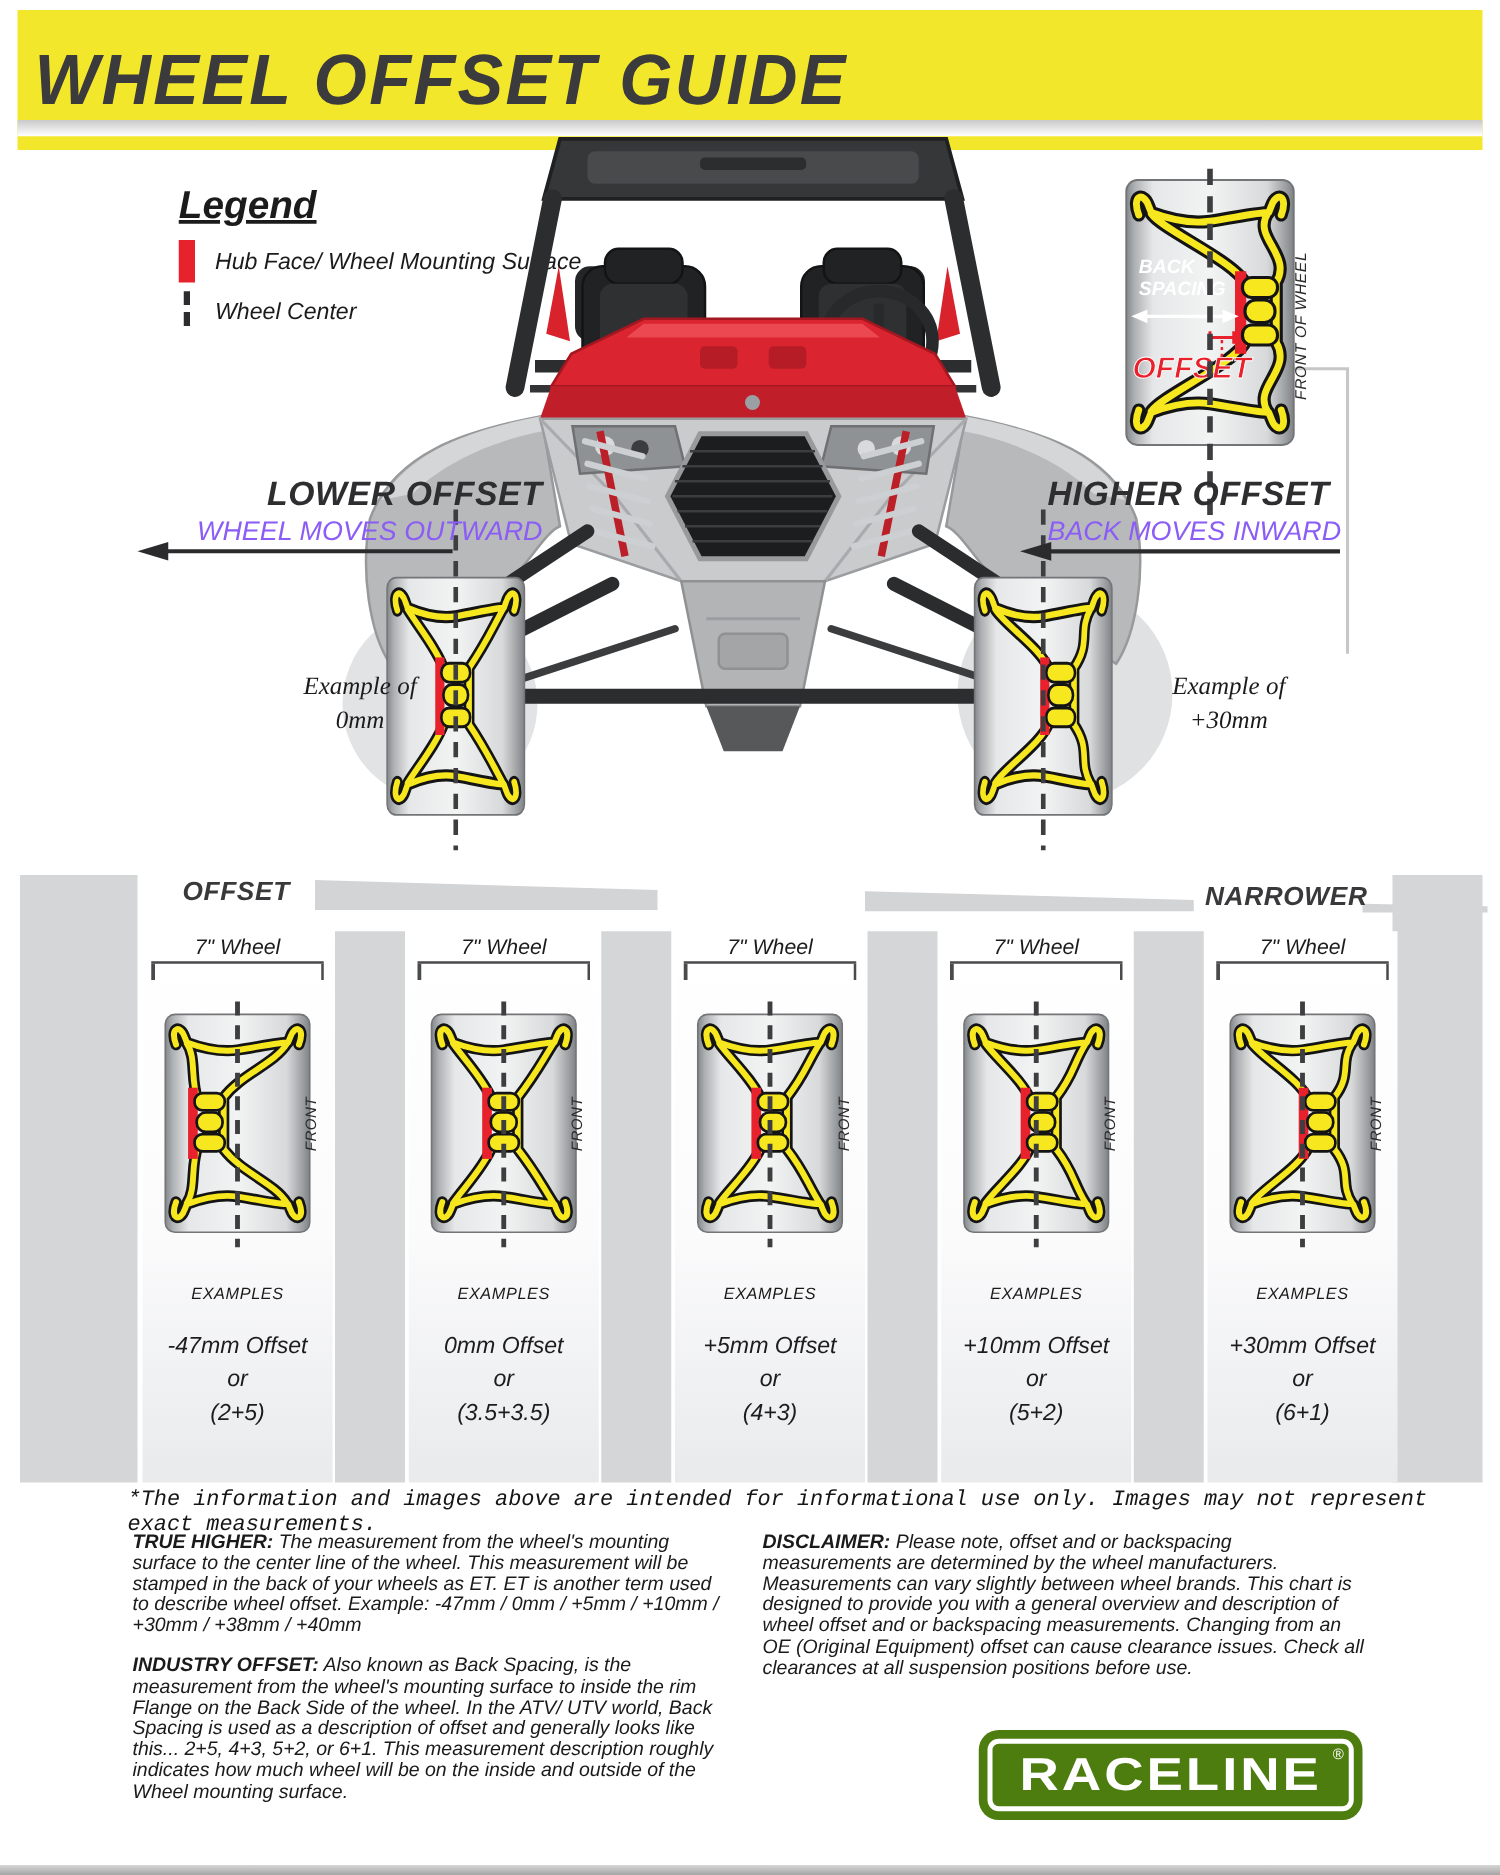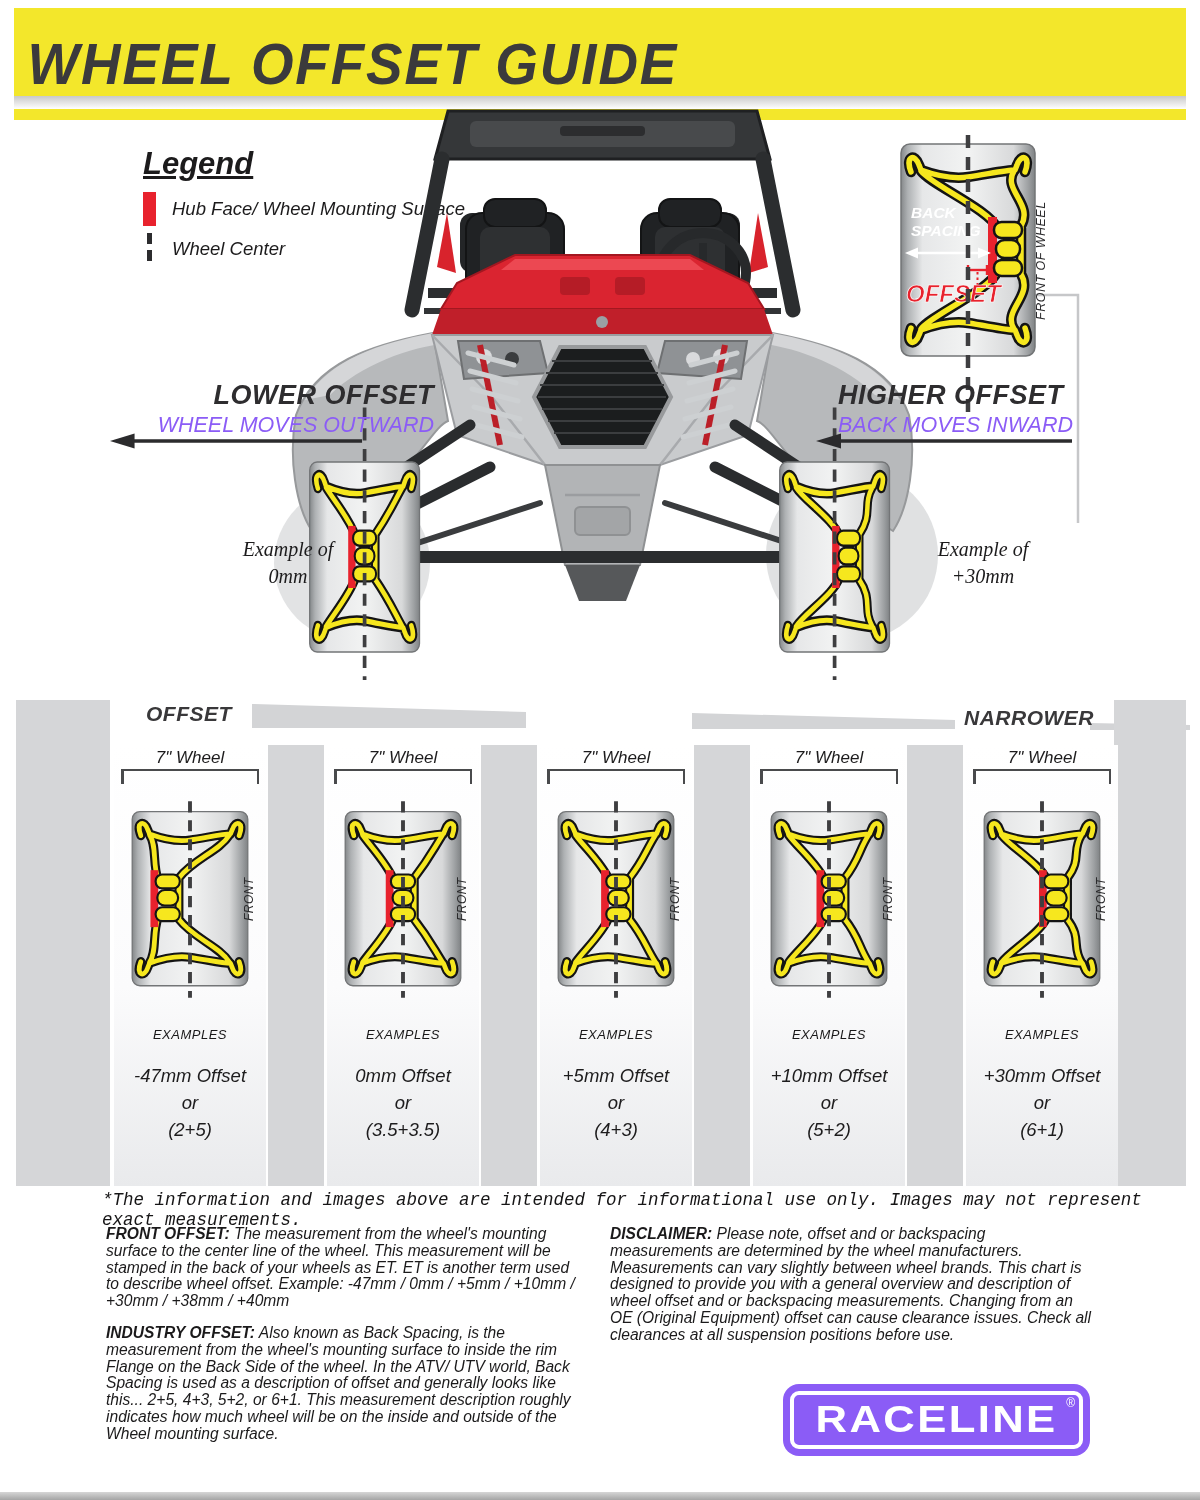--- a/index.html
+++ b/index.html
@@ -49,21 +49,21 @@
   .examples-h{margin-top:16px;font-weight:400;font-style:italic;font-size:13px;letter-spacing:.5px;color:#1a191a;}
   .off-lines{margin-top:20px;font-style:italic;font-size:18.5px;line-height:27px;color:#1d1c1d;}
   
   #footnote{position:absolute;left:102px;top:1190px;width:1060px;font-style:italic;font-size:17.5px;color:#161516;font-family:Liberation Mono, monospace;}
   .def{position:absolute;top:1226px;font-style:italic;font-size:15.6px;line-height:16.8px;color:#1b1a1b;}
   #def-left{left:106px;width:474px;}
   #def-right{left:610px;width:482px;}
   .def p{margin:0 0 15px;}
   .term{font-weight:800;}
   
-  #logo{position:absolute;left:783px;top:1384px;width:307px;height:72px;background:#8b5cf6;
+  #logo{position:absolute;left:783px;top:1384px;width:307px;height:72px;background:#4d7c0f;
         border-radius:16px;padding:7px;box-sizing:border-box;}
   #logo-inner{width:100%;height:100%;border:4px solid #fff;border-radius:9px;box-sizing:border-box;
               display:flex;align-items:center;justify-content:center;position:relative;}
   #logo-text{color:#fff;font-weight:800;font-size:37px;letter-spacing:2px;transform:scaleX(1.18);display:inline-block;}
   #logo-reg{position:absolute;top:1px;right:4px;color:#fff;font-size:12px;}
   #bottom-strip{position:absolute;left:0;right:0;bottom:0;height:8px;
                 background:linear-gradient(180deg,#d6d6d6,#a5a5a5);}
   svg text{font-family:"Liberation Sans","DejaVu Sans",sans-serif;}
 </style>
 </head>
@@ -472,21 +472,21 @@
     <div class="examples-h">EXAMPLES</div>
     <div class="off-lines">
       <div>+30mm Offset</div>
       <div>or</div>
       <div>(6+1)</div>
     </div>
   </div>
 
   <div id="footnote">*The information and images above are intended for informational use only. Images may not represent exact measurements.</div>
   <div class="def" id="def-left">
-    <p><span class="term">FRONT OFFSET:</span><span> The measurement from the wheel's mounting surface to the center line of the wheel. This measurement will be stamped in the back of your wheels as ET. ET is another term used to describe wheel offset. Example: -47mm / 0mm / +5mm / +10mm / +30mm / +38mm / +40mm</span></p>
+    <p><span class="term">TRUE HIGHER:</span><span> The measurement from the wheel's mounting surface to the center line of the wheel. This measurement will be stamped in the back of your wheels as ET. ET is another term used to describe wheel offset. Example: -47mm / 0mm / +5mm / +10mm / +30mm / +38mm / +40mm</span></p>
     <p><span class="term">INDUSTRY OFFSET:</span><span> Also known as Back Spacing, is the measurement from the wheel's mounting surface to inside the rim Flange on the Back Side of the wheel. In the ATV/ UTV world, Back Spacing is used as a description of offset and generally looks like this... 2+5, 4+3, 5+2, or 6+1. This measurement description roughly indicates how much wheel will be on the inside and outside of the Wheel mounting surface.</span></p>
   </div>
   <div class="def" id="def-right">
     <p><span class="term">DISCLAIMER:</span><span> Please note, offset and or backspacing measurements are determined by the wheel manufacturers. Measurements can vary slightly between wheel brands. This chart is designed to provide you with a general overview and description of wheel offset and or backspacing measurements. Changing from an OE (Original Equipment) offset can cause clearance issues. Check all clearances at all suspension positions before use.</span></p>
   </div>
 
   <div id="logo">
     <div id="logo-inner">
       <span id="logo-text">RACELINE</span>
       <span id="logo-reg">®</span>

